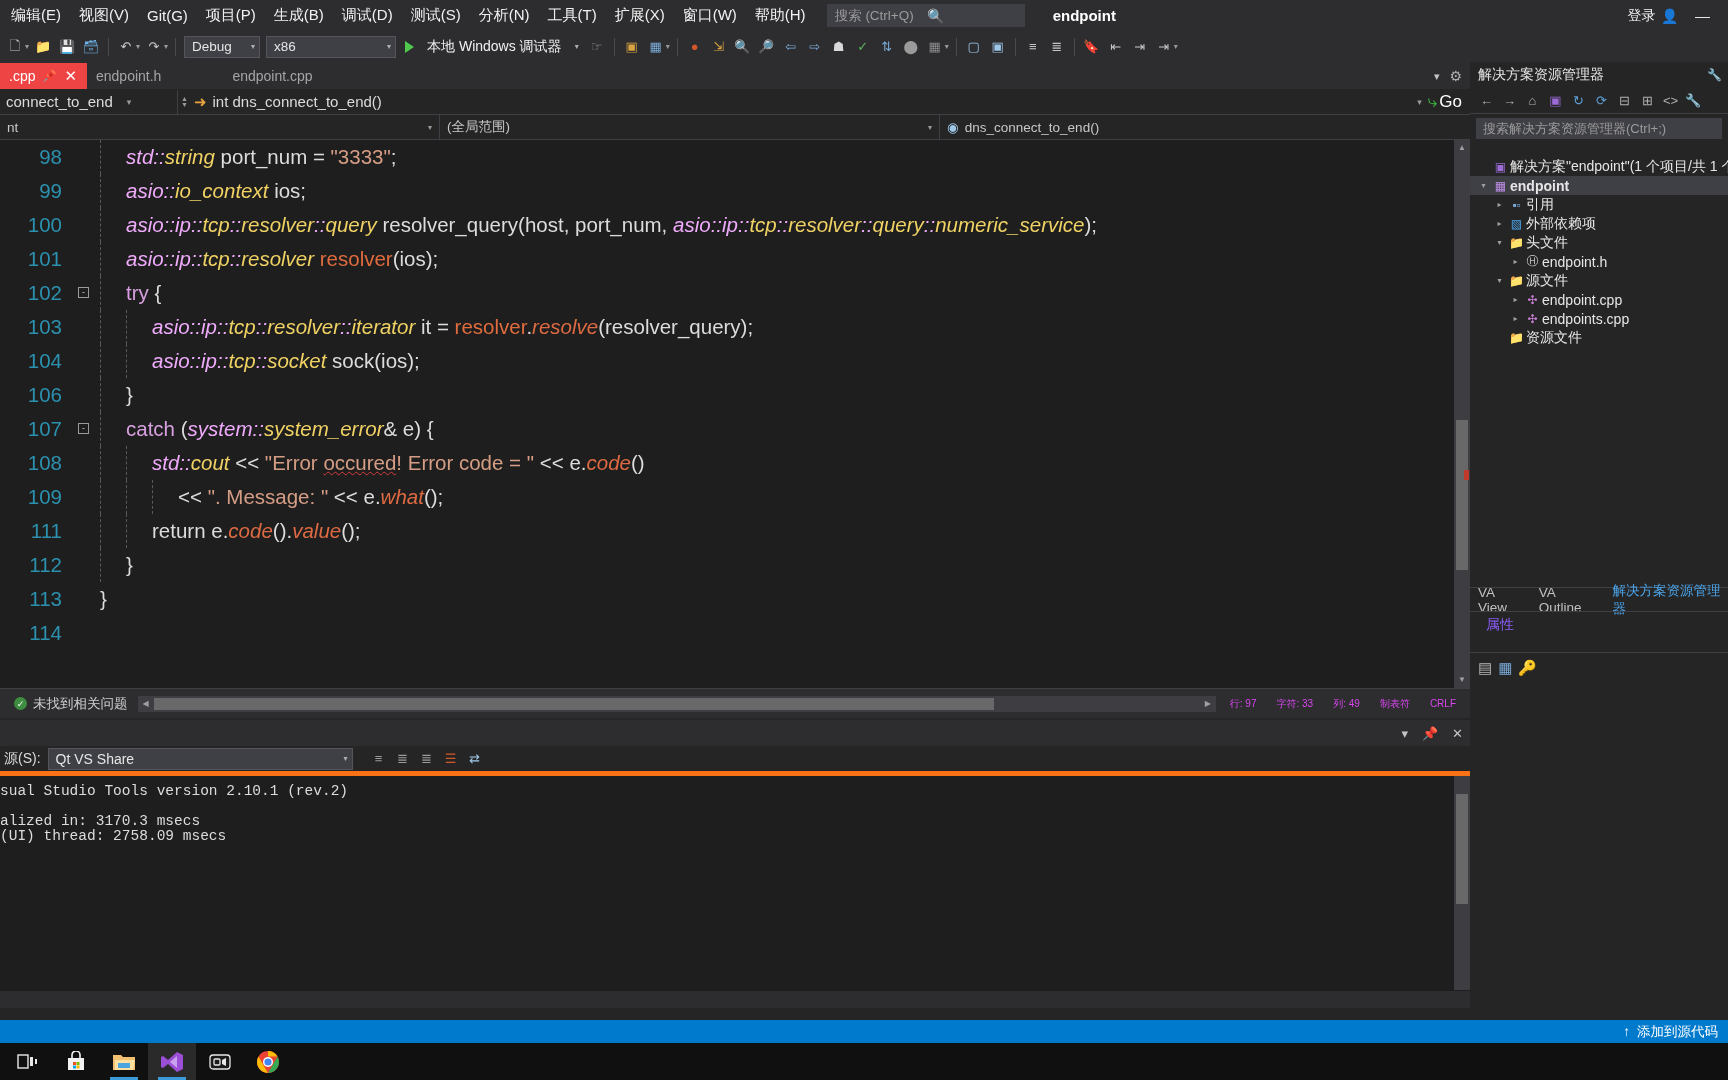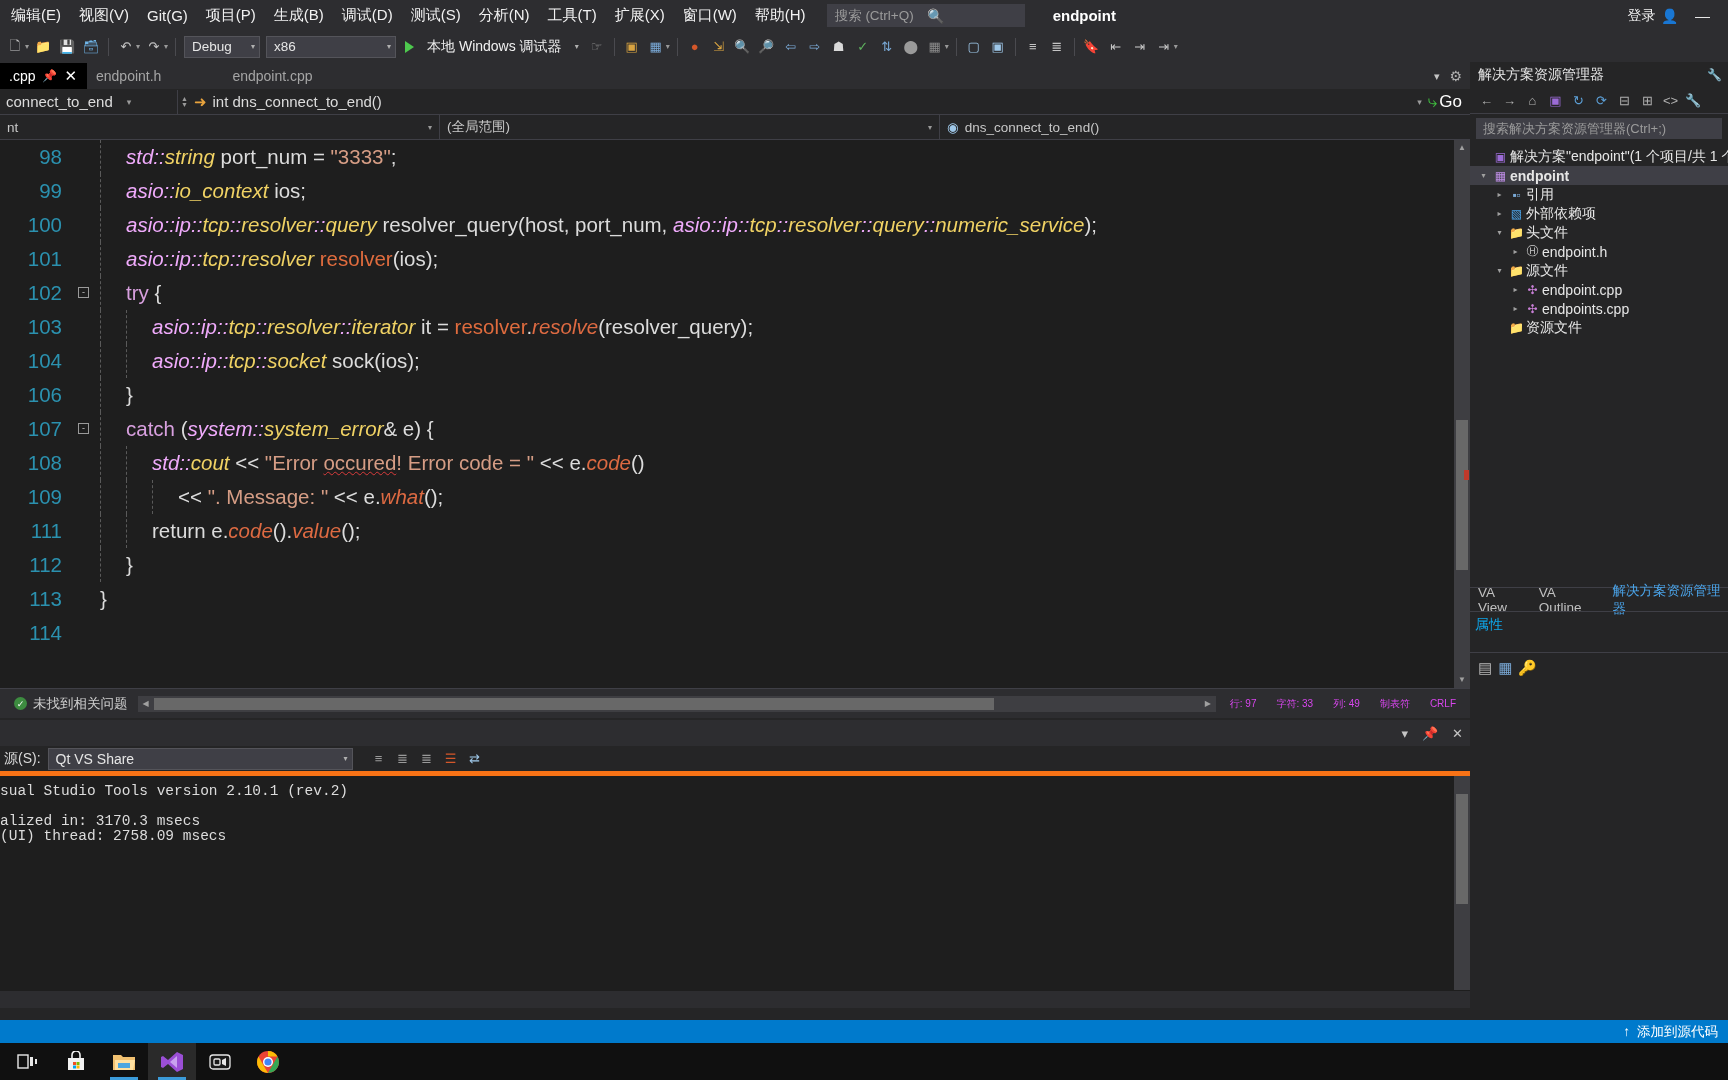--- a/index.html
+++ b/index.html
@@ -86,21 +86,21 @@
   .tabstrip {
     position: absolute; left: 0; top: 0; width: 100%; height: 27px;
     background: #2d2d30; display: flex; align-items: flex-end;
   }
   .tab {
     height: 26px; display: flex; align-items: center; gap: 7px;
     padding: 0 10px 0 9px; font-size: 14px; color: #bfbfbf;
     background: #2d2d30; white-space: nowrap;
   }
   .tab.active {
-    background: #000000; color: #ffffff;
+    background: #ef4444; color: #ffffff;
   }
   .tab .pin { font-size: 12px; color: #ffffff; }
   .tab .x { font-size: 15px; color: #ffffff; }
   .tab.dim { color: #a5a5a5; }
   .tabstrip-right {
     margin-left: auto; display: flex; align-items: center; gap: 10px;
     padding-right: 8px; height: 26px;
   }
   .tsr-ico { color: #c5c5c5; font-size: 11px; }
 
@@ -264,21 +264,21 @@
     height: 26px; display: flex; align-items: center;
     background: #252526; color: #e6e6e6; font-size: 14px; padding-left: 8px;
   }
   .se-title .sp { flex: 1; }
   .se-toolbar {
     height: 26px; display: flex; align-items: center; gap: 2px;
     padding-left: 6px; border-bottom: 1px solid #3f3f46;
   }
   .se-tb-ico { width: 21px; height: 21px; display:inline-flex; align-items:center; justify-content:center; color:#b0b0b0; font-size:13px;}
   .se-search {
-    margin: 4px 6px 4px 6px; height: 21px; background: #3f3f46;
+    margin: 4px 6px 14px 6px; height: 21px; background: #3f3f46;
     border: 1px solid #3f3f46; display: flex; align-items: center;
     padding: 0 6px; color: #9b9b9b; font-size: 13px; overflow: hidden;
   }
   .se-tree { padding-top: 4px; }
   .se-row {
     height: 19px; display: flex; align-items: center;
     color: #e6e6e6; font-size: 14px; white-space: nowrap; overflow: hidden;
   }
   .se-row.sel { background: #3f3f46; }
   .se-tri { width: 15px; text-align: center; color: #a0a0a0; font-size: 8px; flex: none;}
@@ -287,22 +287,22 @@
   .se-row.bold .se-lbl { font-weight: bold; }
 
   .se-tabs {
     position: absolute; left: 0; top: 525px; width: 100%; height: 24px;
     display: flex; align-items: center; gap: 14px; padding-left: 8px;
     font-size: 13.5px; color: #c0c0c0; border-top: 1px solid #3f3f46;
   }
   .se-tabs .act { color: #4aa3e8; }
   .prop-title {
     position: absolute; left: 0; top: 549px; width: 100%; height: 26px;
-    display: flex; align-items: center; padding-left: 5px;
-    color: #0ea5e9; font-size: 14px; border-top: 1px solid #3f3f46;
+    display: flex; align-items: center; padding-left: 16px;
+    color: #8b5cf6; font-size: 14px; border-top: 1px solid #3f3f46;
   }
   .prop-toolbar {
     position: absolute; left: 0; top: 590px; width: 100%; height: 30px;
     display: flex; align-items: center; gap: 6px; padding-left: 8px;
     border-top: 1px solid #3f3f46;
   }
   .prop-ic { color: #b9b9b9; font-size: 15px; }
   .prop-body {
     position: absolute; left: 0; top: 620px; width: 100%; bottom: 0;
     background: #252526;

